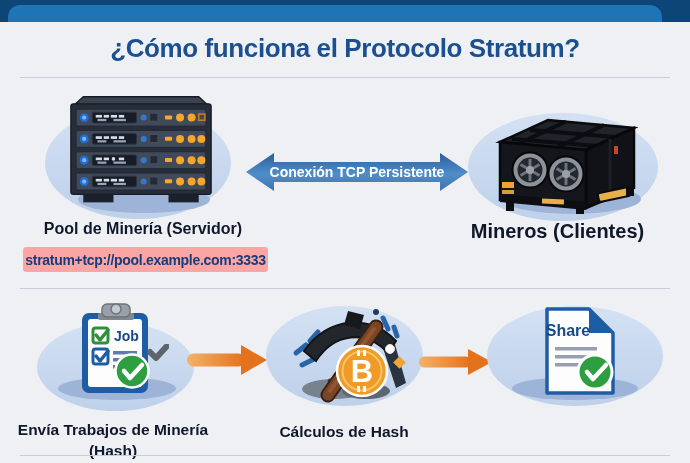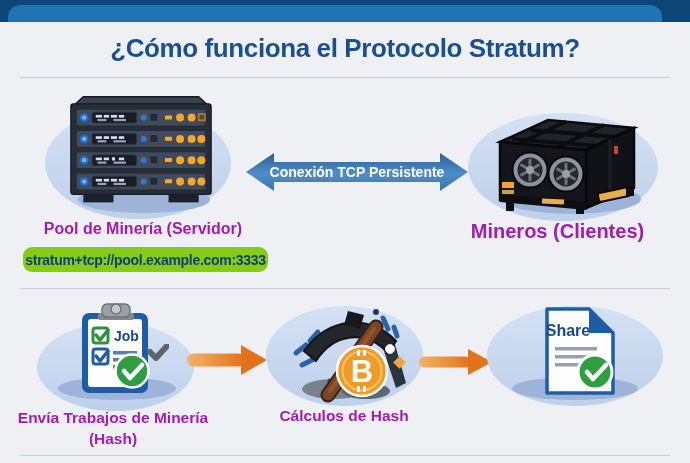--- a/index.html
+++ b/index.html
@@ -28,28 +28,28 @@
   .icon{position:absolute;}
   .ic-server{left:62px;top:92px;width:158px;height:116px;}
   .ic-rig{left:486px;top:106px;width:152px;height:108px;}
   .ic-clip{left:64px;top:301px;width:106px;height:97px;}
   .ic-graycheck{left:147px;top:344px;width:22px;height:17px;}
   .ic-pick{left:282px;top:301px;width:126px;height:102px;}
   .ic-doc{left:531px;top:305px;width:96px;height:93px;}
   .ar-tcp{left:244px;top:150px;width:226px;height:44px;}
   .ar-o1{left:185px;top:343px;width:84px;height:34px;}
   .ar-o2{left:417px;top:347px;width:77px;height:30px;}
-  .lbl{position:absolute;text-align:center;font-weight:700;color:#a21caf;}
+  .lbl{position:absolute;text-align:center;font-weight:700;color:#0f172a;}
   .lbl-server{left:18px;top:220px;width:250px;font-size:16px;}
   .lbl-miners{left:440px;top:220px;width:235px;font-size:20px;}
   .lbl-step{font-size:15.5px;line-height:21px;}
-  .lbl-s1{left:13px;top:407px;width:200px;}
-  .lbl-s2{left:259px;top:405px;width:170px;}
+  .lbl-s1{left:13px;top:419px;width:200px;}
+  .lbl-s2{left:259px;top:421px;width:170px;}
   .lbl-s3{left:463px;top:408px;width:215px;}
-  .url-chip{position:absolute;left:23px;top:247px;width:245px;height:25px;background:#84cc16;border-radius:9px;display:flex;align-items:center;justify-content:center;font-size:14px;font-weight:700;color:#143d7d;letter-spacing:-0.3px;}
+  .url-chip{position:absolute;left:23px;top:247px;width:245px;height:25px;background:#fca5a5;border-radius:3px;display:flex;align-items:center;justify-content:center;font-size:14px;font-weight:700;color:#143d7d;letter-spacing:-0.3px;}
 </style>
 </head>
 <body>
 
 <div class="stage">
 
   <div class="bar-dark"></div>
   <div class="bar-light"></div>
 
   <h1 class="title"><span>¿Cómo funciona el Protocolo </span><b>Stratum</b><span>?</span></h1>

